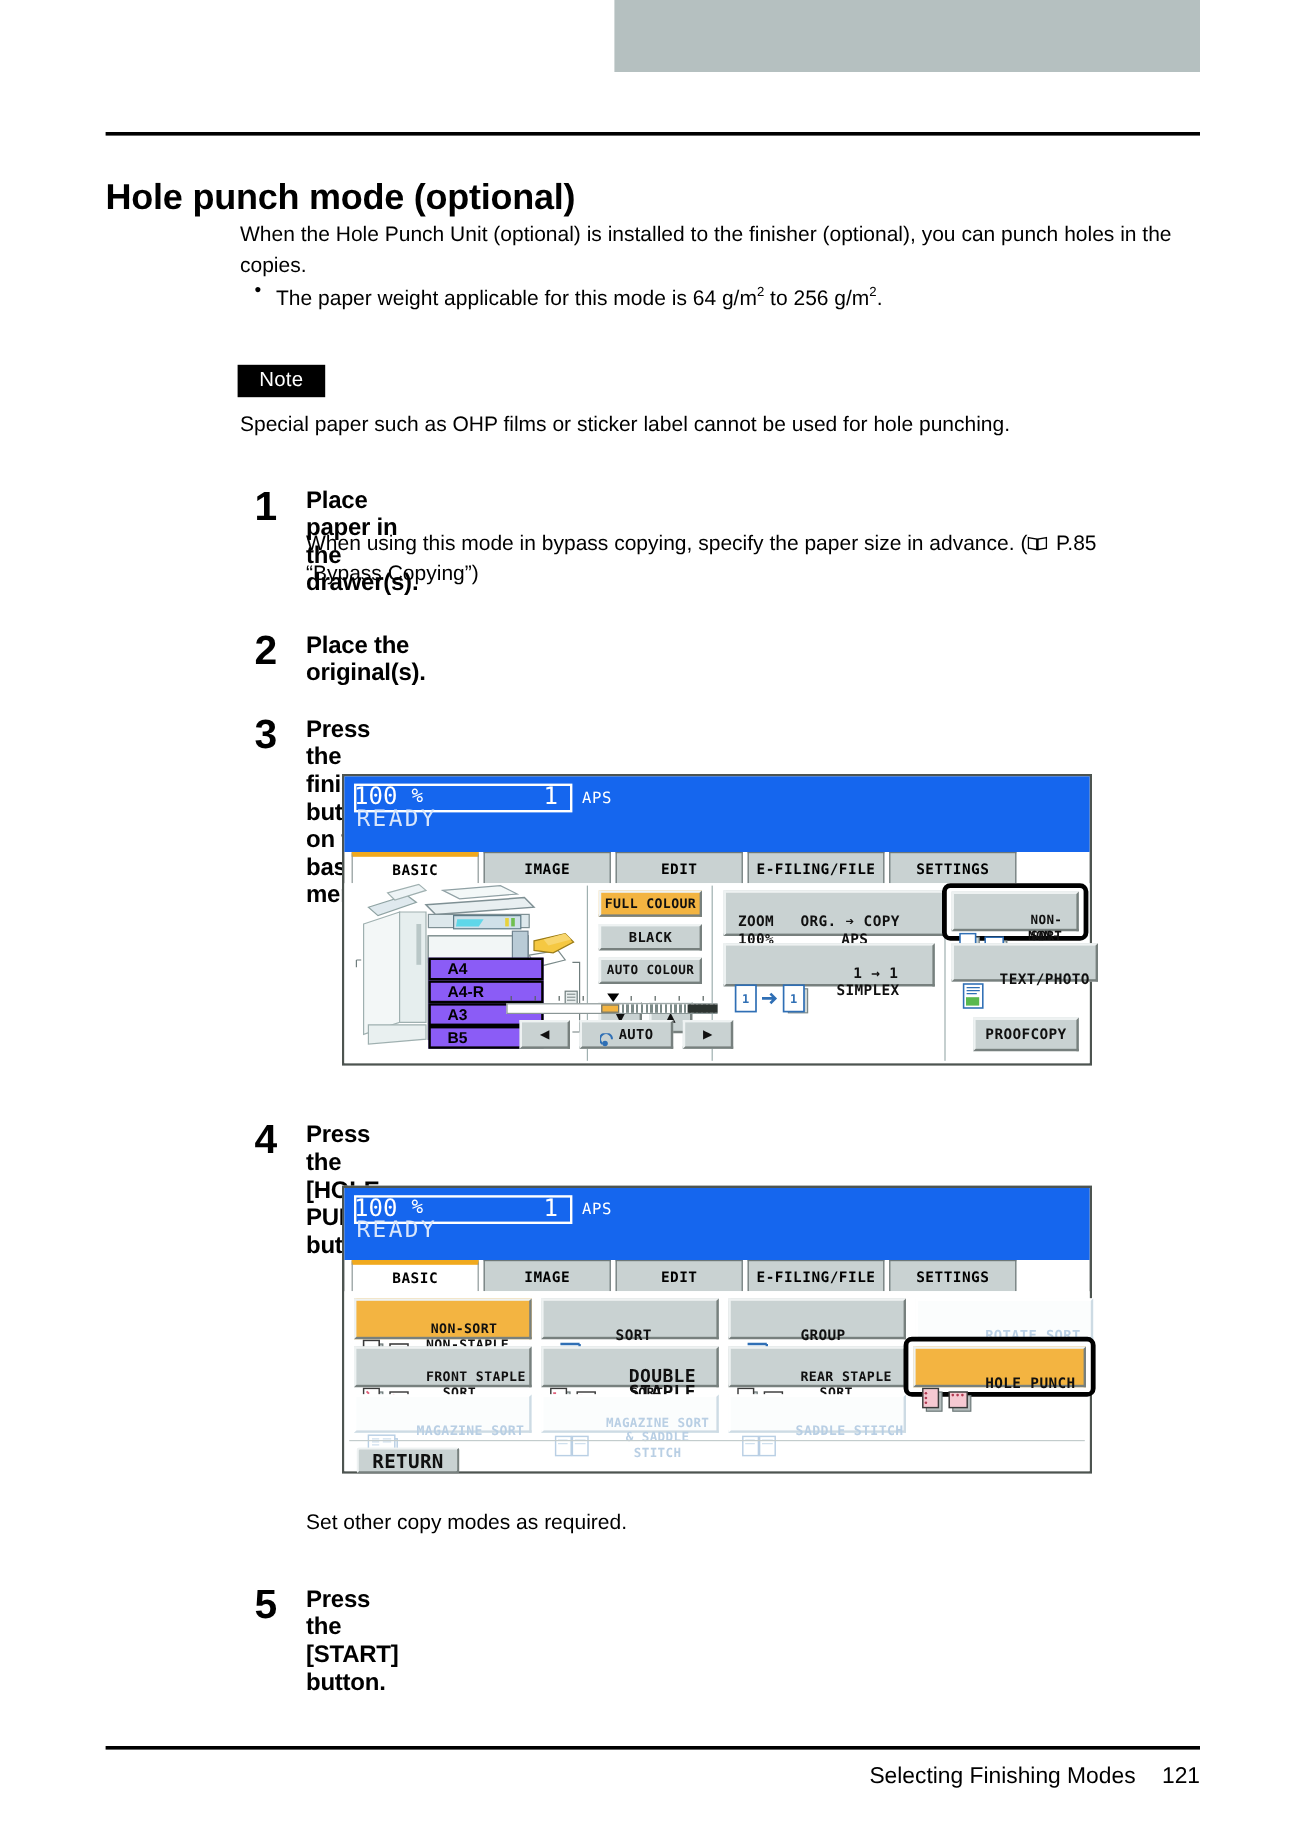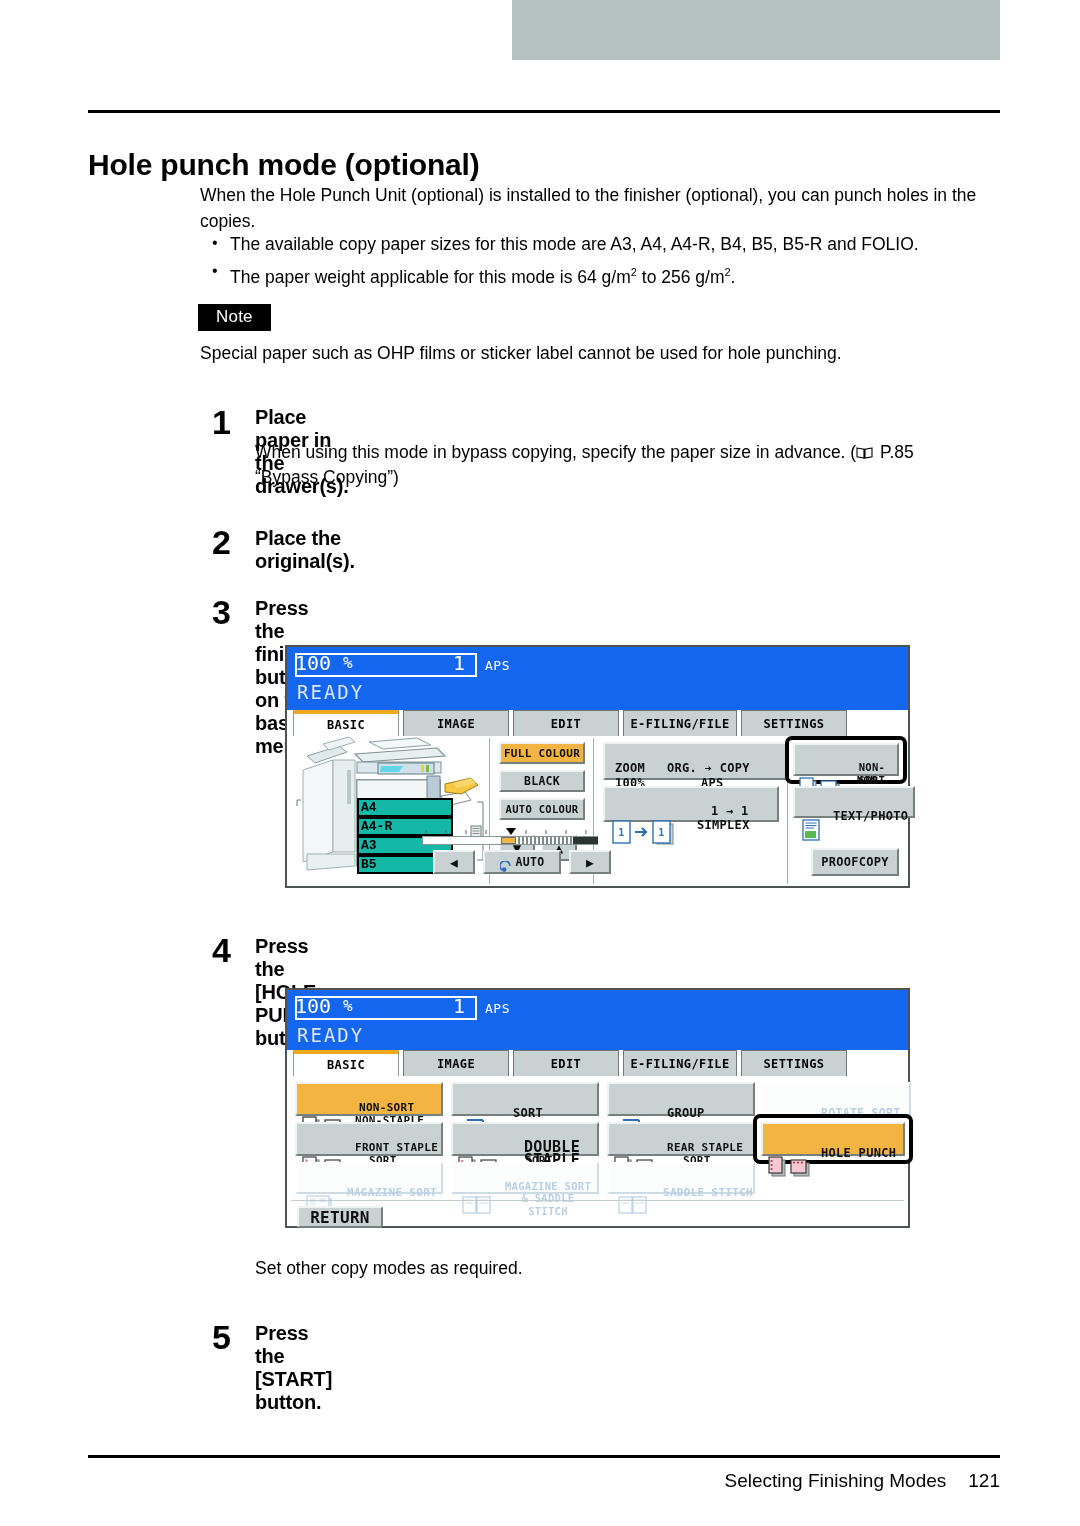--- a/index.html
+++ b/index.html
@@ -44,21 +44,21 @@
   .panel{position:absolute;background:#ffffff;border:2px solid #4d5450;box-sizing:border-box;}
   .p-blue{position:absolute;left:0;top:0;right:0;background:#1566ee;}
   .p-countbox{position:absolute;left:8px;top:6px;width:182px;height:24px;background:#1566ee;
                border:2px solid #ffffff;box-sizing:border-box;}
   .p-zoom{position:absolute;left:8px;top:4px;color:#fff;font-family:"DejaVu Sans Mono",monospace;
           font-size:20px;letter-spacing:0px;}
   .p-pct{position:absolute;left:56px;top:6px;color:#fff;font-family:"DejaVu Sans Mono",monospace;font-size:16px;}
   .p-cnt{position:absolute;right:10px;top:4px;color:#fff;font-family:"DejaVu Sans Mono",monospace;font-size:20px;}
   .p-aps{position:absolute;left:198px;top:11px;color:#fff;font-family:"DejaVu Sans Mono",monospace;
          font-size:13px;letter-spacing:0.5px;}
-  .p-ready{position:absolute;left:10px;top:34px;color:#d9e6fb;font-family:"DejaVu Sans Mono",monospace;
+  .p-ready{position:absolute;left:10px;top:24px;color:#d9e6fb;font-family:"DejaVu Sans Mono",monospace;
            font-size:19px;letter-spacing:2px;}
 
   
   .tabrow{position:absolute;left:0;right:0;height:26px;}
   .tab{position:absolute;top:0;height:26px;box-sizing:border-box;
        font-family:"DejaVu Sans Mono",monospace;font-size:12px;font-weight:bold;
        letter-spacing:0.4px;display:flex;align-items:center;justify-content:center;
        background:#c9d2d2;border:1px solid #6d7878;border-bottom:none;color:#000;}
   .tab.active{background:#ffffff;border-top:4px solid #f0a91e;border-left:1px solid #8d9898;
               border-right:1px solid #8d9898;}
@@ -74,23 +74,23 @@
        text-align:center;line-height:13px;white-space:pre-line;}
   .btn.sel{background:#f3b441;}
   .btn.dim{background:#fbfdfd;color:#b9cfe4;border-top:2px solid #ffffff;border-left:2px solid #ffffff;
            border-right:2px solid #cddbe4;border-bottom:2px solid #cddbe4;}
   .hl{position:absolute;border:4px solid #000;border-radius:7px;box-sizing:border-box;background:#fff;}
 
   .doc-icon{position:absolute;}
 
   
   .mach{position:absolute;}
-  .psize{position:absolute;box-sizing:border-box;background:#14b8a6;border:2px solid #000;
-         font-family:Liberation Mono, monospace;font-size:13px;font-weight:bold;
-         display:flex;align-items:center;padding-left:2px;letter-spacing:0px;}
+  .psize{position:absolute;box-sizing:border-box;background:#8b5cf6;border:2px solid #000;
+         font-family:Liberation Sans, sans-serif;font-size:13px;font-weight:bold;
+         display:flex;align-items:center;padding-left:14px;letter-spacing:0px;}
 
   .vsep{position:absolute;background:#9fb0b0;width:1px;}
   .hsep{position:absolute;background:#c3cccc;height:1px;}
 
   .expo-bar{position:absolute;height:9px;background:#fff;border:1px solid #8a9696;box-sizing:border-box;}
   .expo-mark{position:absolute;width:0;height:0;border-left:5px solid transparent;
              border-right:5px solid transparent;border-top:7px solid #000;}
   .expo-cur{position:absolute;width:15px;height:7px;background:#f3b441;border:1px solid #6a7370;box-sizing:border-box;}
 </style>
 </head>
@@ -99,21 +99,20 @@
 <div class="page">
 
   <div class="hdr-bar"></div>
   <div class="hdr-rule"></div>
 
   <h1 class="h1">Hole punch mode (optional)</h1>
 
   <div class="body-col" style="top:182px;">When the Hole Punch Unit (optional) is installed to the finisher (optional), you can punch holes in the copies.</div>
 
   <div class="bullets" style="top:230px;">
-    <div class="bul">The available copy paper sizes for this mode are A3, A4, A4-R, B4, B5, B5-R and FOLIO.</div>
     <div class="bul"><span>The paper weight applicable for this mode is 64 g/m</span><sup>2</sup><span> to 256 g/m</span><sup>2</sup><span>.</span></div>
   </div>
 
   <div class="note-tag">Note</div>
   <div class="note-text">Special paper such as OHP films or sticker label cannot be used for hole punching.</div>
 
   <div class="step">
     <div class="step-num" style="left:212px;top:405px;">1</div>
     <div class="step-title" style="left:255px;top:406px;">Place paper in the drawer(s).</div>
     <div class="step-body" style="left:255px;top:440px;">

